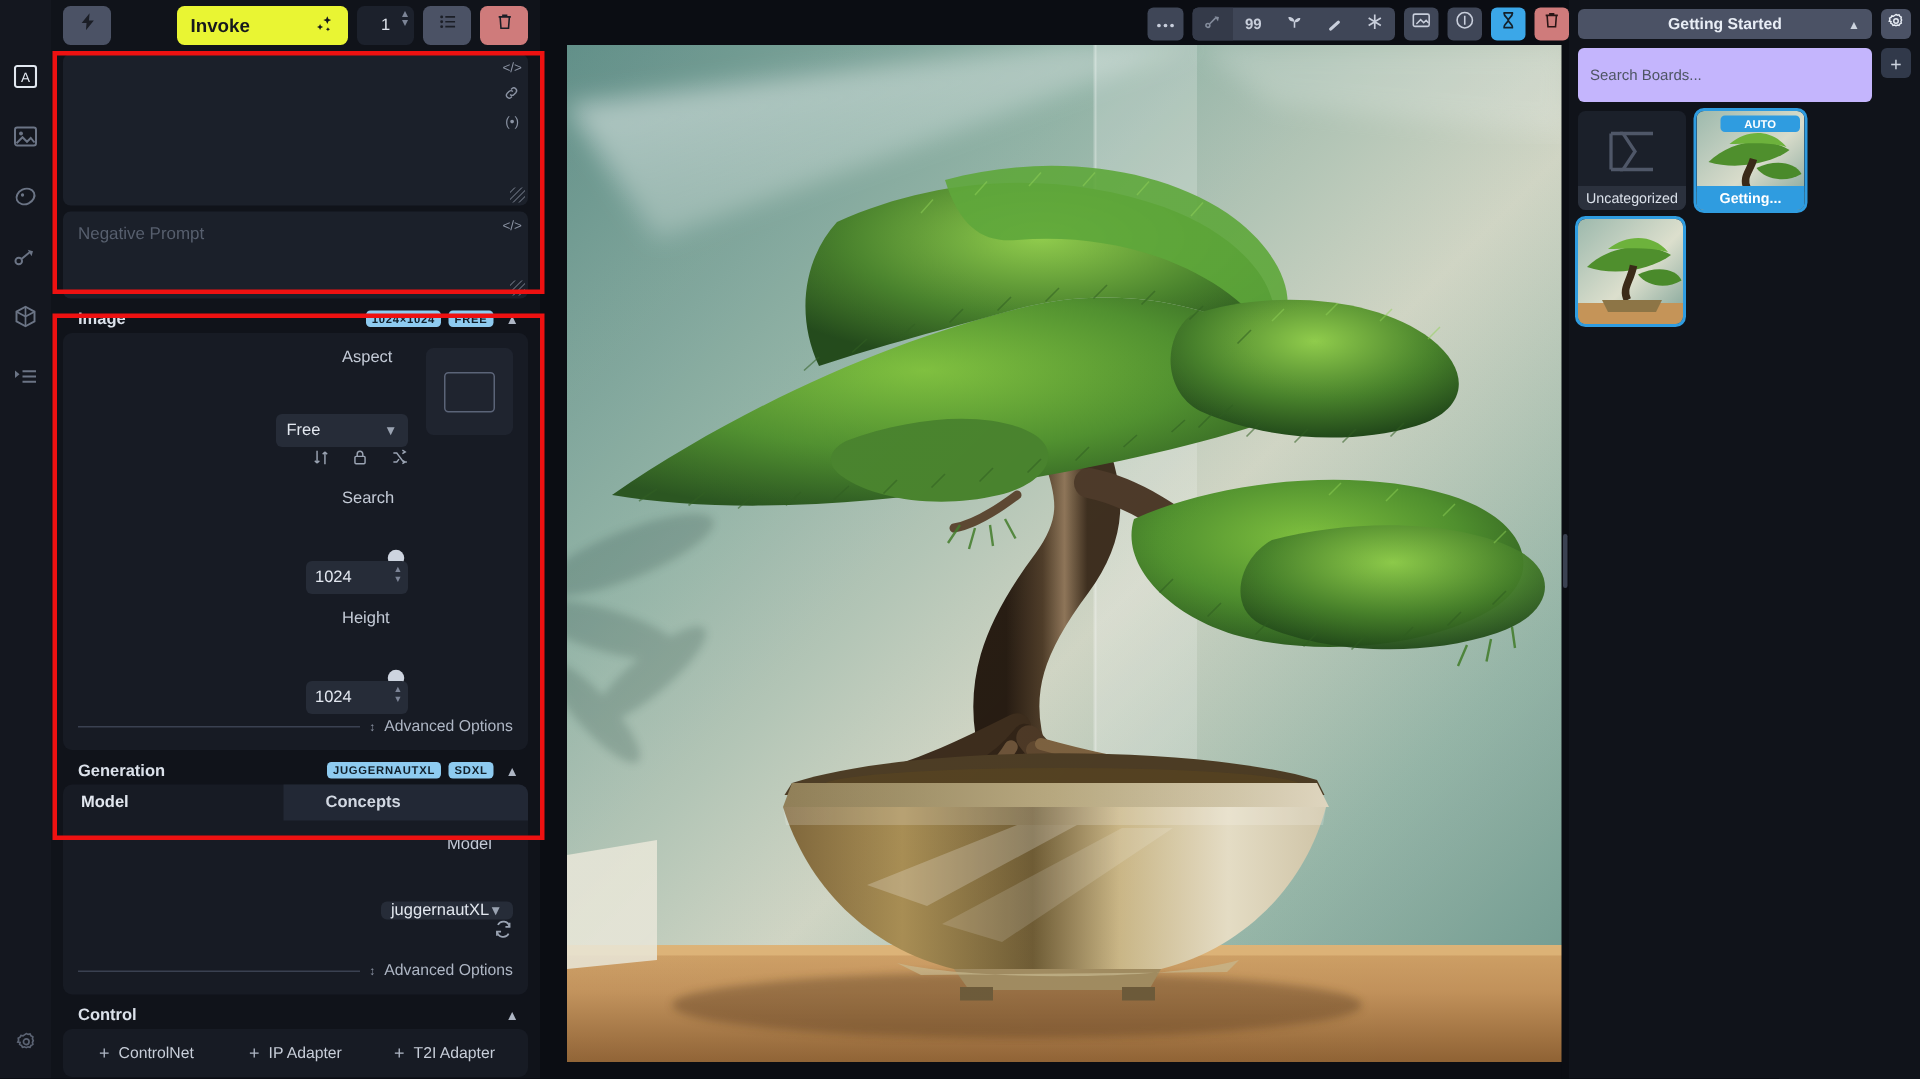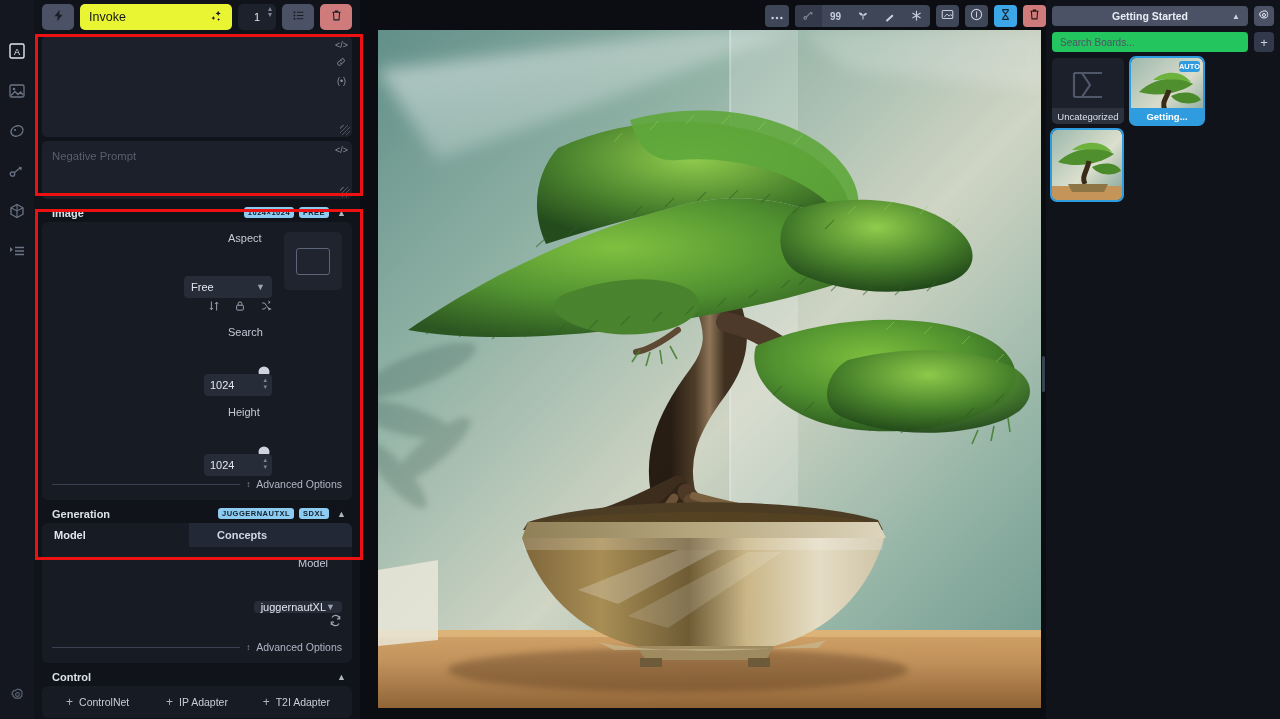--- a/index.html
+++ b/index.html
@@ -43,23 +43,23 @@
     flex: 0 0 34px;
   }
   .sq-btn {
     width: 32px; height: 26px; border-radius: 5px;
     background: #4b5265; display: flex; align-items: center; justify-content: center;
     color: #1b1e26; border: none; cursor: pointer;
   }
   .invoke-btn {
     flex: 1; height: 26px; border-radius: 5px;
     background: #e9f533; color: #16181d;
-    font-size: 12.5px; font-weight: normal;
+    font-size: 12.5px; font-weight: bold;
     display: flex; align-items: center; justify-content: space-between;
-    padding: 0 9px; border: none; cursor: pointer;
+    padding: 0 9px; border: none; cursor: pointer; margin-left: 38px;
   }
   .iter-box {
     width: 38px; height: 26px; border-radius: 5px;
     background: #1c212c; display: flex; align-items: center;
     justify-content: center; position: relative;
     font-size: 11px; color: #dfe4ec;
   }
   .iter-arrows {
     position: absolute; right: 4px; top: 2px; display: flex;
     flex-direction: column; line-height: 6px; color: #7c8496; font-size: 8px;
@@ -224,21 +224,21 @@
     display: flex; align-items: center; justify-content: center;
     font-size: 10.5px; font-weight: bold; color: #e8edf5; position: relative; cursor: pointer;
   }
   .board-select .cv { position: absolute; right: 8px; font-size: 8px; color: #cdd4df; }
   .gear-btn {
     width: 20px; height: 20px; border-radius: 4px; background: #4b5265;
     display: flex; align-items: center; justify-content: center; color: #e8edf5; cursor: pointer;
   }
   .search-row { display: flex; gap: 6px; }
   .search-in {
-    flex: 1; height: 20px; background: #22c55e; border-radius: 4px;
+    flex: 1; height: 36px; background: #c4b5fd; border-radius: 4px;
     display: flex; align-items: center; padding: 0 8px; font-size: 10px; color: #4e5564;
     cursor: text;
   }
   .add-btn {
     width: 20px; height: 20px; border-radius: 4px; background: #31394a;
     display: flex; align-items: center; justify-content: center; color: #cdd4df;
     font-size: 13px; cursor: pointer;
   }
   .boards { display: flex; gap: 7px; }
   .board-card {
@@ -250,21 +250,21 @@
   }
   .board-card.sel { outline: 2px solid #2f9ce0; }
   .board-name {
     position: absolute; left: 0; right: 0; bottom: 0; height: 16px;
     display: flex; align-items: center; justify-content: center;
     font-size: 9.5px; color: #dbe1ea; background: #2b313d;
   }
   .board-name.blue { background: #2f9ce0; color: #fff; font-weight: bold; }
   .auto-tag {
     position: absolute; right: 3px; top: 3px; background: #2f9ce0;
-    color: #fff; font-size: 7.5px; font-weight: bold; padding: 1px 0; border-radius: 3px;
+    color: #fff; font-size: 7.5px; font-weight: bold; padding: 1px 16px; border-radius: 3px;
   }
   .tabs2 { display: flex; border-radius: 4px; overflow: hidden; }
   .tab2 {
     flex: 1; height: 20px; display: flex; align-items: center; justify-content: center;
     gap: 5px; font-size: 10.5px; font-weight: bold; cursor: pointer;
   }
   .tab2.active { background: #3ba7e8; color: #0f2231; }
   .tab2.inactive { background: #4b5265; color: #d9dfe8; }
   .gallery { flex: 1; display: flex; flex-wrap: wrap; align-content: flex-start; gap: 6px; }
   .thumb {

